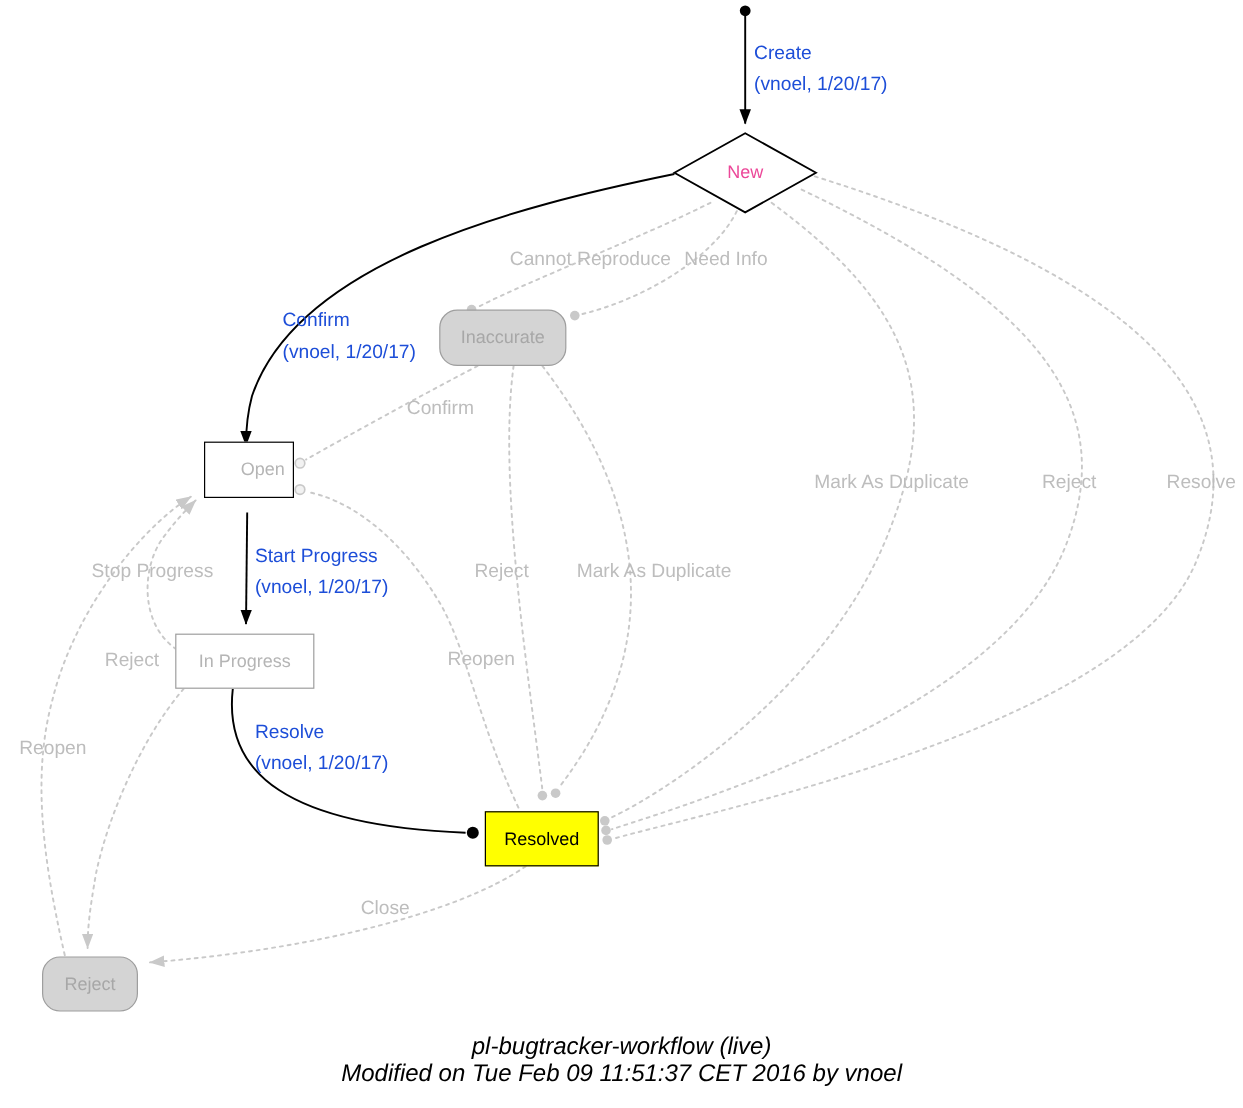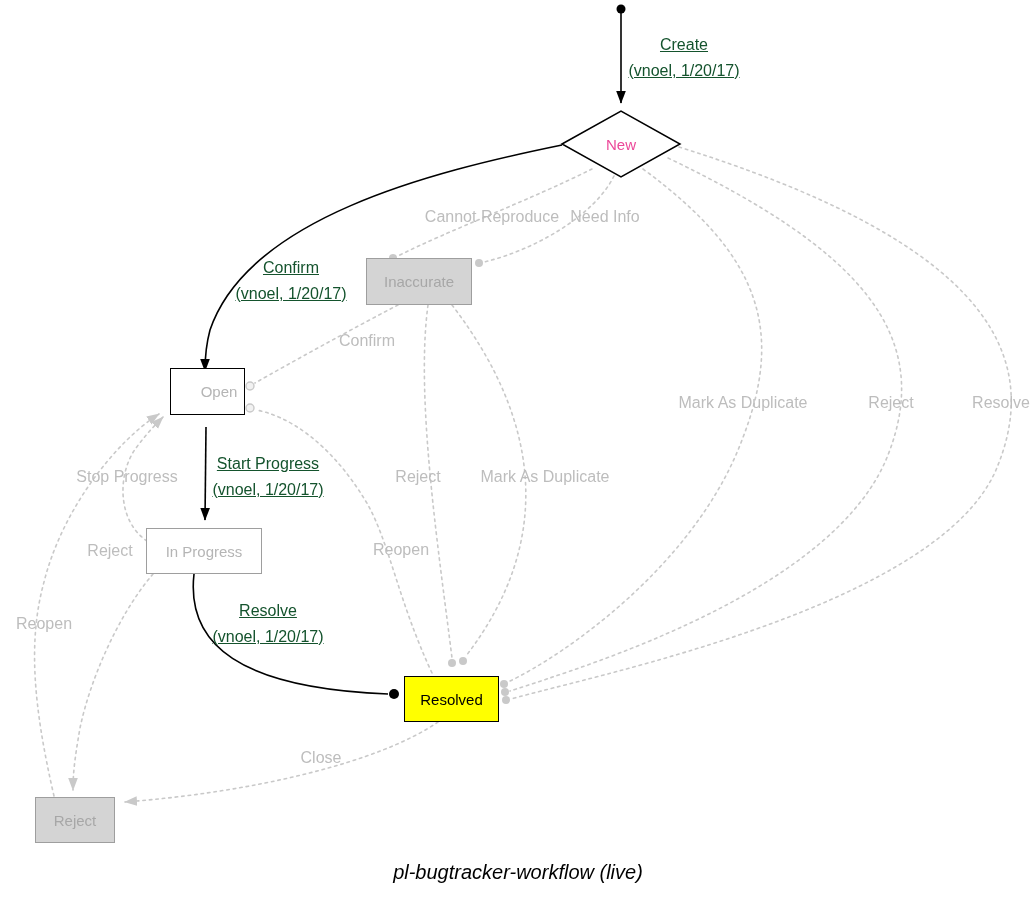--- a/index.html
+++ b/index.html
@@ -15,29 +15,29 @@
   .dot-hollow{fill:#f2f2f2;stroke:var(--inactive-edge,#c9c9c9);stroke-width:1.4;}
   .dot-black{fill:var(--active-edge,#000000);}
   .diamond{fill:#ffffff;stroke:var(--active-edge,#000000);stroke-width:1.5;}
 
   .node{
     position:absolute;display:flex;align-items:center;justify-content:center;
     font-size:15px;box-sizing:border-box;background:#ffffff;
   }
   .node.black-border{border:1.6px solid #000000;}
   .node.gray-border{border:1.6px solid #9e9e9e;}
-  .node.gray-fill{background:var(--disabled-fill,#d4d4d4);color:#a7a7a7;}
+  .node.gray-fill{background:var(--disabled-fill,#d4d4d4);color:#a7a7a7;border-radius:15px;}
   .node.gray-text{color:#b5b5b5;}
   .node.resolved{background:var(--resolved-fill,#ffff00);color:#000000;}
   .diamond-label{
     position:absolute;color:#ec4899;font-size:15px;transform:translate(-50%,-50%);
   }
   .alabel{
-    position:absolute;transform:translate(-50%,-50%);text-align:center;
-    color:#14532d;font-size:16px;line-height:26px;white-space:nowrap;text-decoration:underline;
+    position:absolute;transform:translate(-50%,-50%);text-align:left;
+    color:#1d4ed8;font-size:16px;line-height:26px;white-space:nowrap;
   }
   .glabel{
     position:absolute;transform:translate(-50%,-50%);
     color:var(--inactive-text,#bdbdbd);font-size:16px;white-space:nowrap;
   }
   .caption{
     position:absolute;left:0;top:861px;width:1036px;text-align:center;
     font-style:italic;font-size:20px;line-height:23px;color:#000000;
   }
 </style>
@@ -145,15 +145,16 @@
   <div class="glabel" style="left:127px;top:477px;">Stop Progress</div>
   <div class="glabel" style="left:418px;top:477px;">Reject</div>
   <div class="glabel" style="left:545px;top:477px;">Mark As Duplicate</div>
   <div class="glabel" style="left:110px;top:551px;">Reject</div>
   <div class="glabel" style="left:401px;top:550px;">Reopen</div>
   <div class="glabel" style="left:44px;top:624px;">Reopen</div>
   <div class="glabel" style="left:321px;top:758px;">Close</div>
 
   <div class="caption">
     <div>pl-bugtracker-workflow (live)</div>
+    <div>Modified on Tue Feb 09 11:51:37 CET 2016 by vnoel</div>
   </div>
 
 </div>
 
 </body></html>

